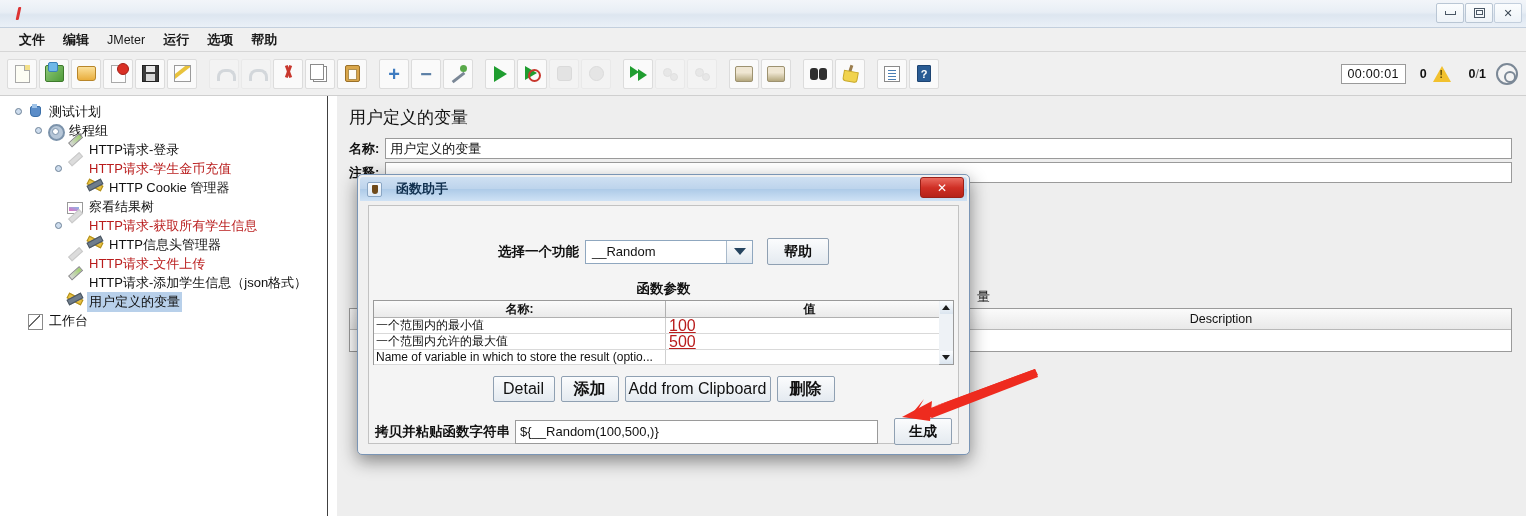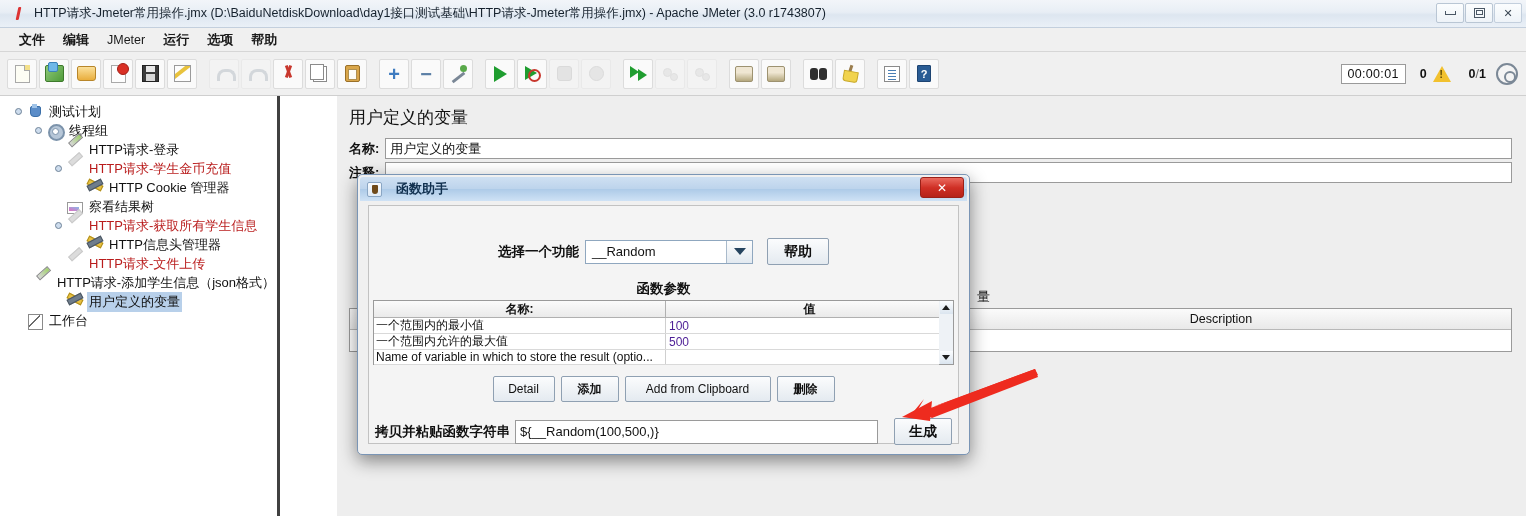--- a/index.html
+++ b/index.html
@@ -139,22 +139,22 @@
   #threadcount{ margin-left:18px; font-size:12.5px; font-weight:bold; color:#111;}
   #threadcount .sep{ color:#666; font-weight:normal; }
   .err-circle{
     width:22px;height:22px;border-radius:50%;border:2px solid #7b8896;margin-left:10px;
     position:relative; background:#f4f4f4;
   }
   .err-circle:before{content:"";position:absolute;left:6px;top:6px;width:8px;height:8px;border-radius:50%;border:2px solid #7b8896;}
 
   
   #tree-panel{
-    position:absolute; left:0; top:96px; width:280px; bottom:0;
-    background:#fff; border-right:3px solid #404040;
+    position:absolute; left:0; top:96px; width:328px; bottom:0;
+    background:#fff; border-right:1px solid #404040;
   }
   #tree-panel .tree{ padding:6px 0 0 8px; }
   .tnode{ display:flex; align-items:center; height:19px; white-space:nowrap; font-size:13px; color:#111;}
   .tnode .ind{ display:inline-block; }
   .tnode.disabled{ color:#b91c1c; }
   .tnode .lbl{ padding:1px 2px; }
   .tnode .lbl.sel{ background:#b8d0ea; }
   .ticon{ width:17px; height:16px; margin-right:4px; position:relative; flex:0 0 auto;}
   .ti-plan{ }
   .ti-plan:before{content:"";position:absolute;left:4px;top:2px;width:9px;height:9px;background:#5b8dc8;border:1px solid #3b6fa8;border-radius:2px 2px 4px 4px;}
@@ -255,41 +255,41 @@
     border-left:1px solid #a9bacb;
     display:flex; align-items:center; justify-content:center;
   }
   .combo .arrowbox i{
     width:0;height:0;border-left:6px solid transparent;border-right:6px solid transparent;
     border-top:7px solid #26445f;
   }
   .btn{
     background:linear-gradient(to bottom,#fbfcfd,#e4eaf0);
     border:1px solid #8fa0b2; border-radius:2px;
-    font-size:12px; color:#111; padding:4px 10px;
+    font-size:16px; color:#111; padding:4px 10px;
     display:inline-flex; align-items:center; justify-content:center;
     white-space:nowrap;
   }
   .btn.bold{ font-weight:bold; }
   #fn-help-btn{ margin-left:14px; width:62px; height:27px; font-weight:bold; font-size:14px;}
 
   #fn-params-label{
     position:absolute; left:0; right:0; top:74px; text-align:center;
     font-size:13.5px; color:#111; font-weight:bold;
   }
   #fn-table{
     position:absolute; left:4px; right:4px; top:94px; height:65px;
     border:1px solid #9a9a9a; background:#fff; display:flex; flex-direction:column;
   }
   #fn-table .ft-head{ display:flex; height:17px; background:linear-gradient(to bottom,#fbfbfb,#eaeaea); border-bottom:1px solid #b0b0b0;}
   #fn-table .ft-head .c1{ width:292px; border-right:1px solid #b0b0b0; display:flex;align-items:center;justify-content:center;font-size:12px;font-weight:bold;color:#111;}
   #fn-table .ft-head .c2{ flex:1; display:flex;align-items:center;justify-content:center;font-size:12px;font-weight:bold;color:#111;}
   #fn-table .ft-row{ display:flex; height:16px; border-bottom:1px solid #d9d9d9;}
   #fn-table .ft-row .c1{ width:292px; border-right:1px solid #cfcfcf; font-size:12px; color:#111; padding-left:2px; display:flex;align-items:center; overflow:hidden;}
-  #fn-table .ft-row .c2{ flex:1; font-size:12px; color:#4c1d95; padding-left:3px; display:flex;align-items:center;}
+  #fn-table .ft-row .c2{ flex:1; font-size:16px; color:#b91c1c; padding-left:3px; display:flex;align-items:center;text-decoration:underline;}
   #fn-scroll{
     position:absolute; right:4px; top:94px; width:15px; height:65px;
     background:#eef2f6; border:1px solid #9a9a9a; border-left:none;
     display:flex; flex-direction:column; justify-content:space-between; align-items:center;
   }
   #fn-scroll .sbtn{
     width:13px;height:13px;background:linear-gradient(to bottom,#fbfdff,#dbe5ef);
     display:flex;align-items:center;justify-content:center;
   }
   #fn-scroll .up i{width:0;height:0;border-left:4px solid transparent;border-right:4px solid transparent;border-bottom:5px solid #1d1d1d;}
@@ -320,21 +320,20 @@
     position:absolute; left:0; top:96px; width:7px; bottom:0;
     background:repeating-linear-gradient(to bottom,#e8e8e8 0 2px,#d2d2d2 2px 4px);
     border-right:1px solid #c9c9c9;
   }
 </style>
 </head>
 <body>
 
 <div id="titlebar">
   <span class="tb-icon"></span>
-  <span class="tb-title">HTTP请求-Jmeter常用操作.jmx (D:\BaiduNetdiskDownload\day1接口测试基础\HTTP请求-Jmeter常用操作.jmx) - Apache JMeter (3.0 r1743807)</span>
   <div class="winbtns">
     <div class="winbtn">
         <span class="glyph-min"></span>
       </div>
     <div class="winbtn">
         <span class="glyph-max">
           <i></i>
         </span>
       </div>
     <div class="winbtn close">✕</div>

